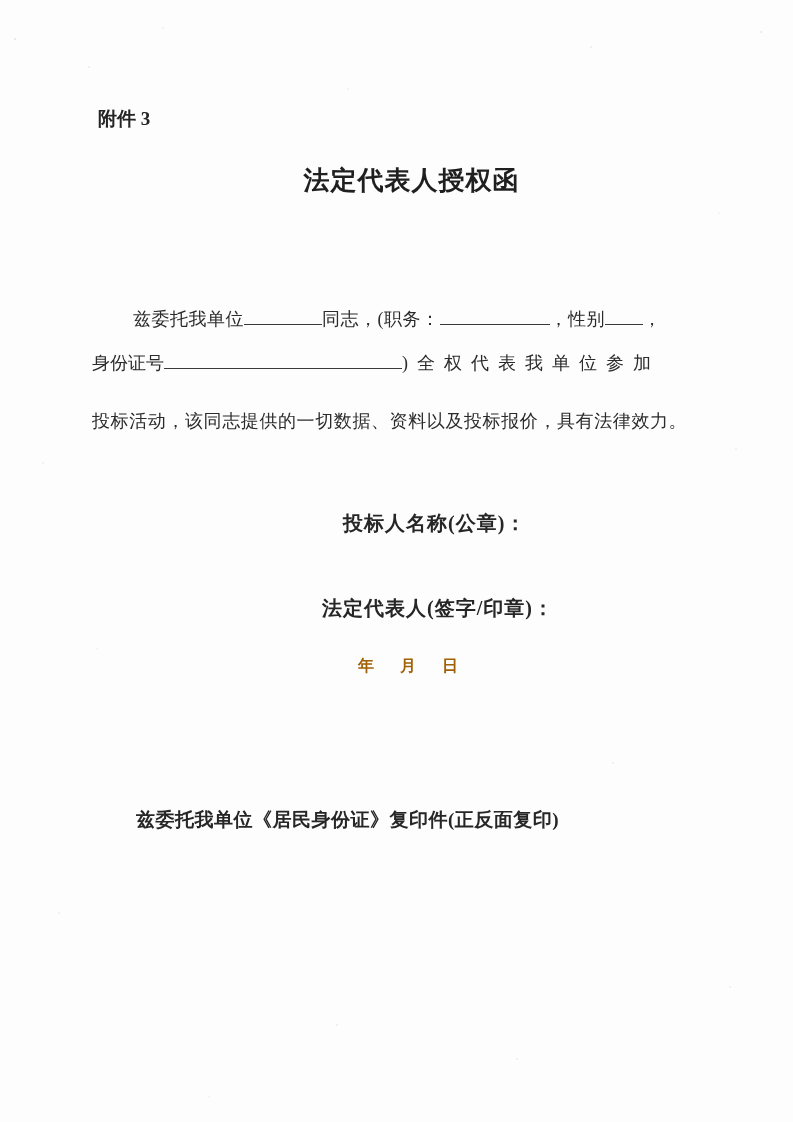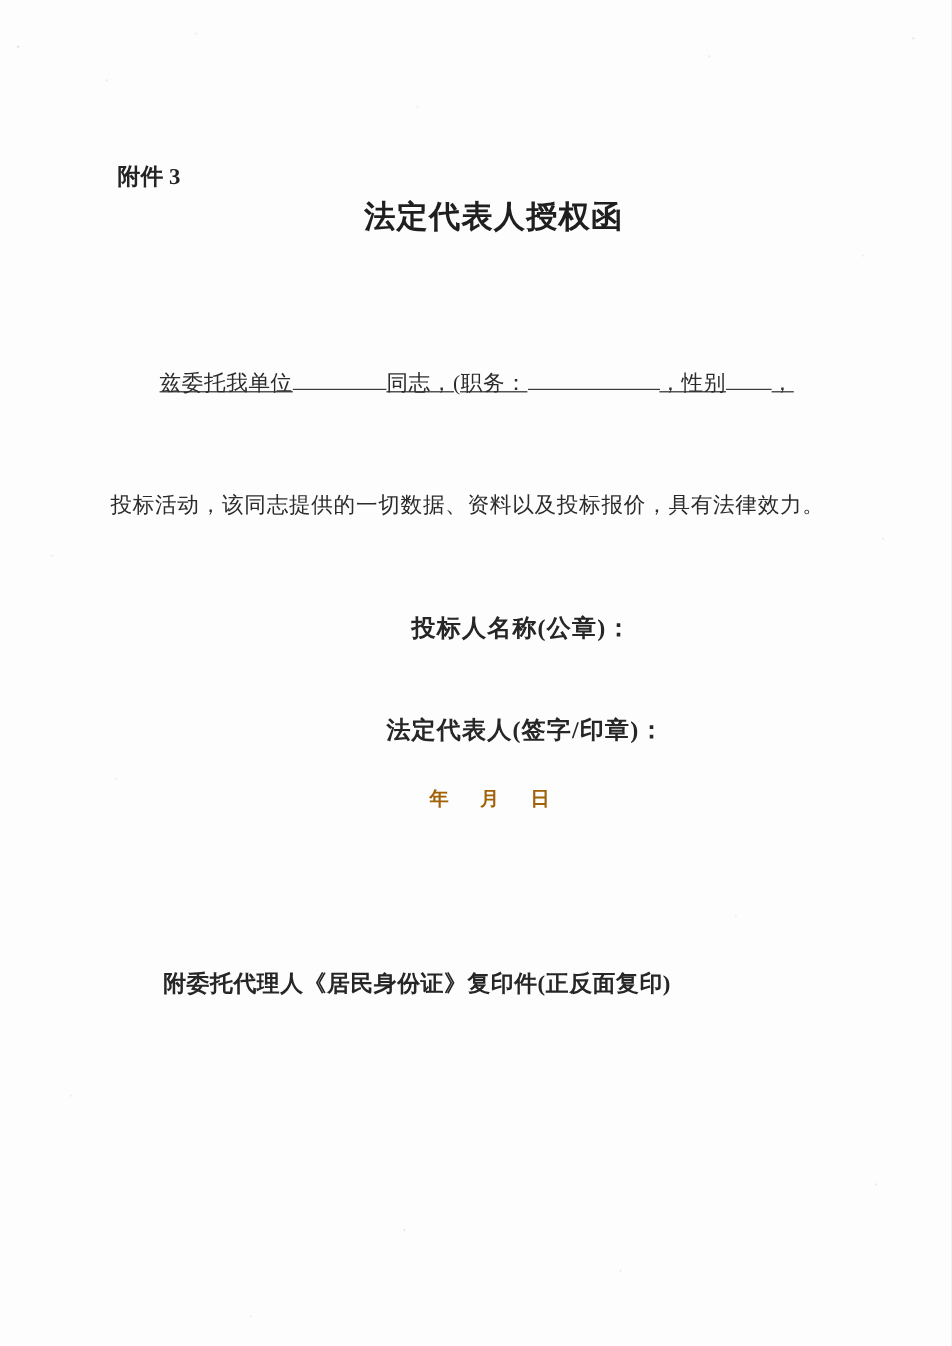--- a/index.html
+++ b/index.html
@@ -43,21 +43,20 @@
       208px 1096px 0 rgba(0,0,0,0.05);
   }
 
   .attachment-label {
     position: absolute;
     left: 98px;
     top: 106px;
     font-size: 19px;
     font-weight: bold;
     color: #242424;
-    margin-top: 28px;
   }
   .doc-title {
     position: absolute;
     left: 0;
     top: 163px;
     width: 100%;
     text-align: center;
     transform: translateX(15px);
     font-size: 26px;
     font-weight: bold;
@@ -68,21 +67,21 @@
   .para-line {
     position: absolute;
     left: 92px;
     width: 596px;
     font-size: 18px;
     line-height: 22px;
     white-space: nowrap;
     color: #2b2b2b;
   }
   .line1 { top: 262px; padding-left: 41px; }
-  .line2 { top: 305px; padding-left: 41px; letter-spacing: 0.5px; text-decoration: underline; }
+  .line2 { top: 305px; padding-left: 41px; letter-spacing: 0.5px; }
   .line3 { top: 349px; }
   .line4 { top: 393px; letter-spacing: 0.6px; margin-top: 17px; }
 
   .blank {
     display: inline-block;
     height: 1.05em;
     border-bottom: 1.5px solid #3a3a3a;
     vertical-align: baseline;
   }
   .blank-l1  { width: 147px; }
@@ -132,23 +131,26 @@
 
   <div class="attachment-label">附件 3</div>
 
   <div class="doc-title">法定代表人授权函</div>
 
 
   <div class="para-line line2">
     <span>兹委托我单位</span><span class="blank blank-l2a"></span><span>同志，(职务：</span><span class="blank blank-l2b"></span><span>，性别</span><span class="blank blank-l2c"></span><span>，</span>
   </div>
 
+  <div class="para-line line3">
+    <span>身份证号</span><span class="blank blank-l3"></span><span class="spread">)全权代表我单位参加</span>
+  </div>
 
   <div class="para-line line4">投标活动，该同志提供的一切数据、资料以及投标报价，具有法律效力。</div>
 
   <div class="sig-label bidder-label">投标人名称(公章)：</div>
 
   <div class="sig-label legalrep-label">法定代表人(签字/印章)：</div>
 
   <div class="date-line">年　月　日</div>
 
-  <div class="footnote">附委托代理人《居民身份证》复印件(正反面复印)</div>
+  <div class="footnote">兹委托我单位《居民身份证》复印件(正反面复印)</div>
 </div>
 
 </body></html>

